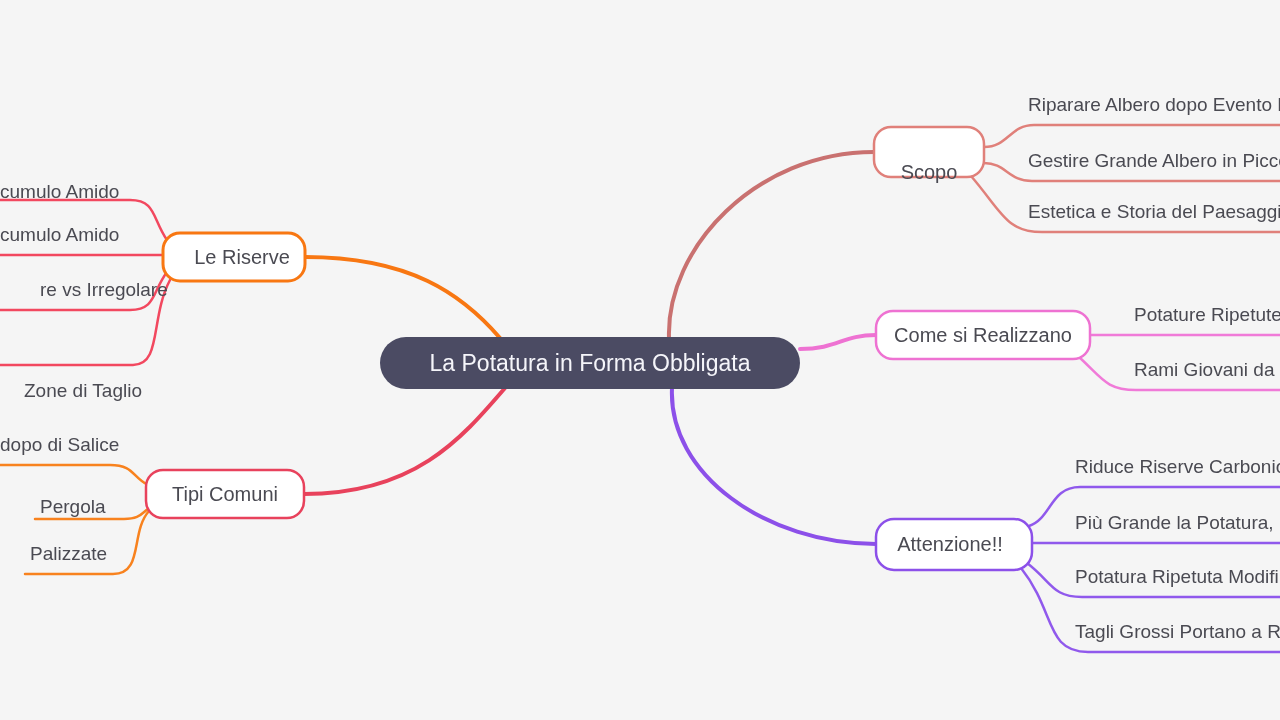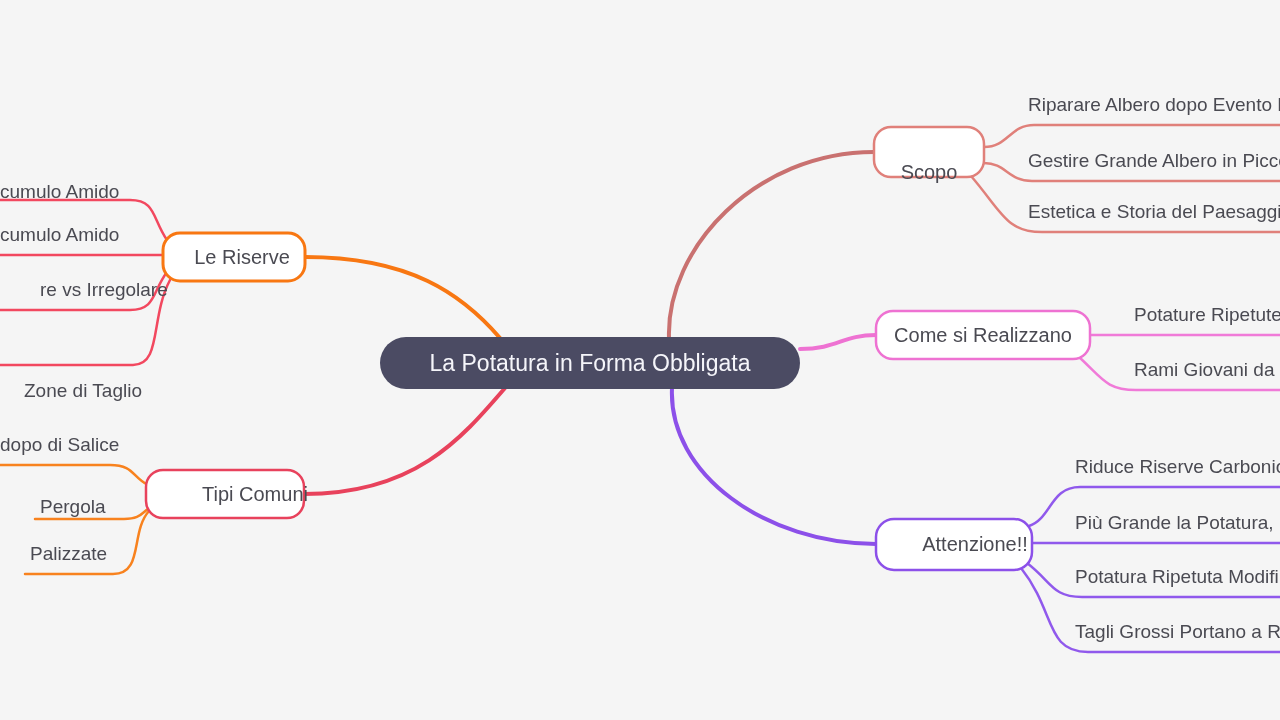--- a/index.html
+++ b/index.html
@@ -33,23 +33,23 @@
     font-size: 23px; color: #f5f5fa;
   }
   .node-label {
     font-size: 20px; text-align: center;
   }
   .child-label {
     font-size: 19px; height: 22px; line-height: 22px;
   }
   .nl-scopo      { left: 874px;  top: 127px; width: 110px; height: 50px; line-height: 50px; margin-top: 20px; }
   .nl-come       { left: 876px;  top: 311px; width: 214px; height: 48px; line-height: 48px; }
-  .nl-attenzione { left: 897px;  top: 519px; width: 156px; height: 51px; line-height: 51px; }
+  .nl-attenzione { left: 872px;  top: 519px; width: 156px; height: 51px; line-height: 51px; }
   .nl-riserve    { left: 163px;  top: 233px; width: 158px; height: 48px; line-height: 48px; }
-  .nl-tipi       { left: 146px;  top: 470px; width: 158px; height: 48px; line-height: 48px; padding-left: 30px; }
+  .nl-tipi       { left: 146px;  top: 470px; width: 158px; height: 48px; line-height: 48px; }
 
   .cl-scopo-0 { left: 1028px; top: 94px;  }
   .cl-scopo-1 { left: 1028px; top: 150px; }
   .cl-scopo-2 { left: 1028px; top: 201px; }
   .cl-come-0  { left: 1134px; top: 304px; }
   .cl-come-1  { left: 1134px; top: 359px; }
   .cl-att-0   { left: 1075px; top: 456px; }
   .cl-att-1   { left: 1075px; top: 512px; }
   .cl-att-2   { left: 1075px; top: 566px; }
   .cl-att-3   { left: 1075px; top: 621px; }

